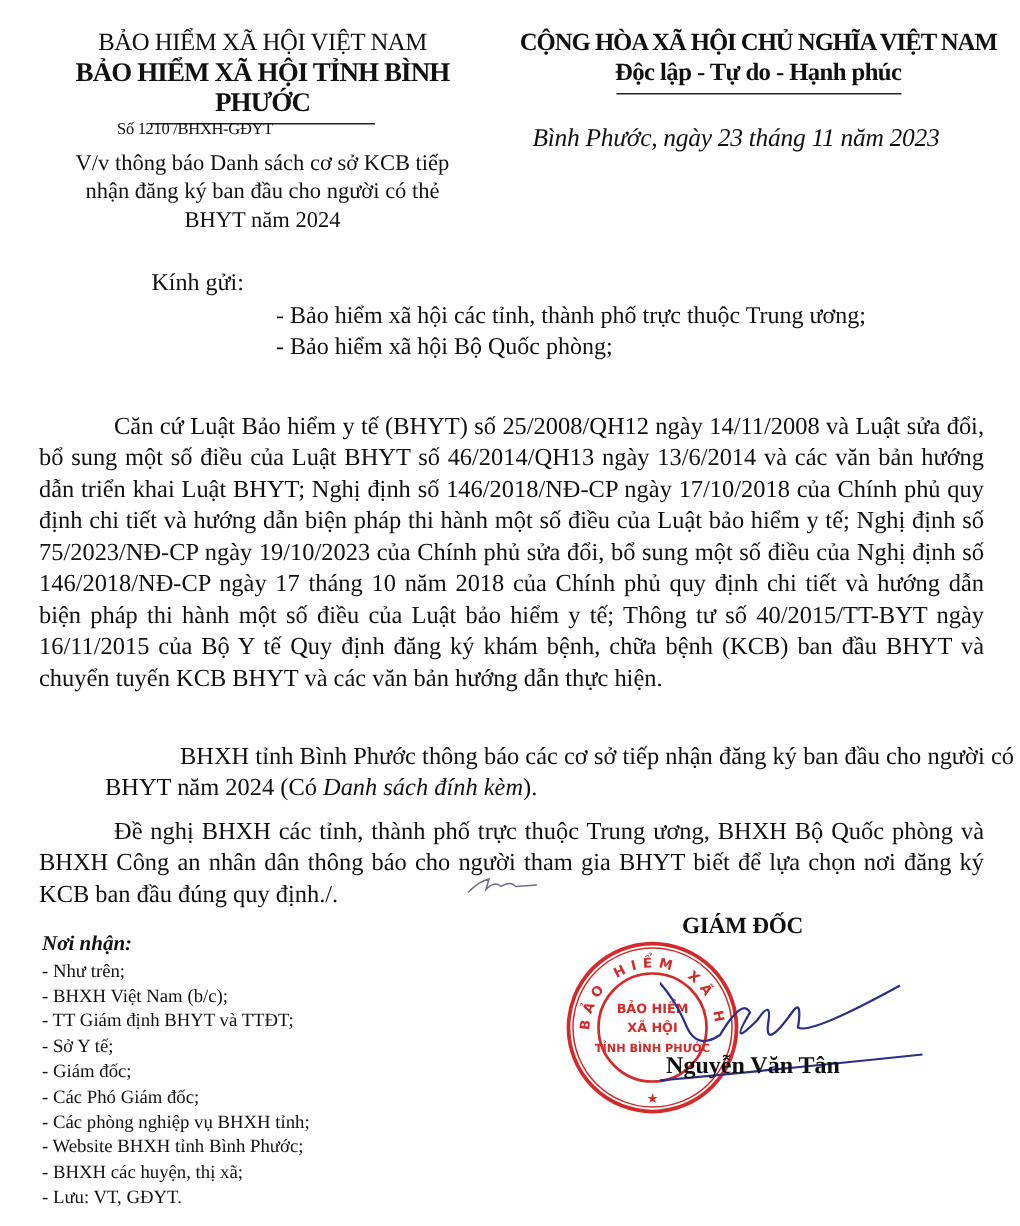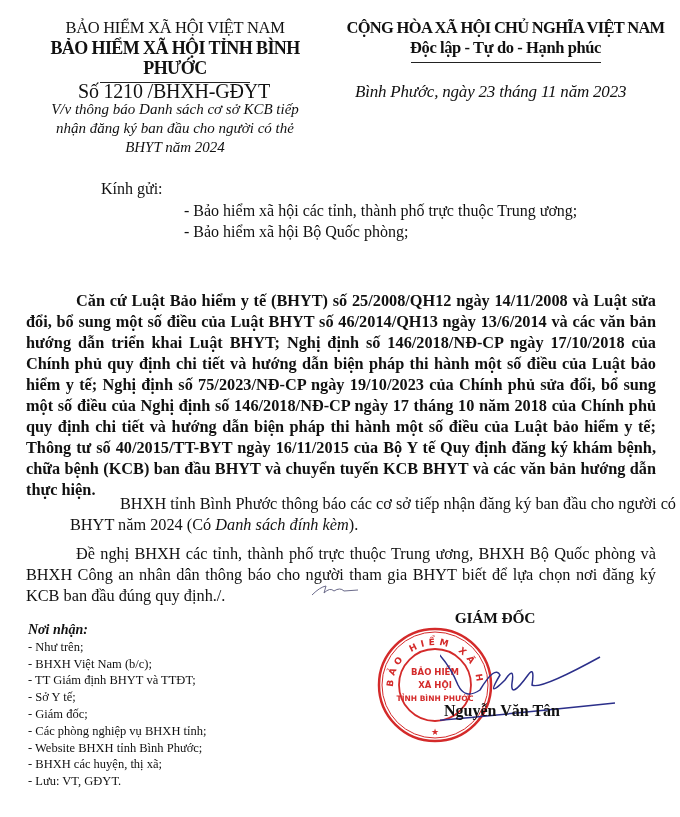--- a/index.html
+++ b/index.html
@@ -7,28 +7,28 @@
          font-family:"Liberation Serif", "DejaVu Serif", serif; color:#111; }
   .abs { position:absolute; }
   .center { text-align:center; }
   .hdr-left { left:20px; top:18px; width:310px; }
   .hdr-left .l1 { font-size:16.5px; letter-spacing:-0.3px; line-height:20px; }
   .hdr-left .l2 { font-size:18px; font-weight:bold; letter-spacing:-0.6px; line-height:20px; }
   .rule { height:1px; background:#222; margin:4px auto 0; }
   .hdr-right { left:338px; top:18px; width:335px; }
   .hdr-right .l1 { font-size:16.5px; font-weight:bold; letter-spacing:-0.7px; line-height:20px; }
   .hdr-right .l2 { font-size:16.5px; font-weight:bold; letter-spacing:-0.4px; line-height:20px; }
-  .docno { left:78px; top:80px; font-size:20px; letter-spacing:-0.2px; }
-  .subject { left:40px; top:100px; width:270px; font-size:15px; line-height:19px; text-align:center;font-style:italic; }
+  .docno { left:78px; top:80px; font-size:11px; letter-spacing:-0.2px; }
+  .subject { left:40px; top:100px; width:270px; font-size:15px; line-height:19px; text-align:center; }
   .dateline { left:355px; top:82px; font-size:17px; font-style:italic; letter-spacing:-0.2px;text-align:center; }
   .greet { left:101px; top:180px; font-size:16px; }
   .recips { left:184px; top:201px; font-size:16px; line-height:20.5px; }
   .body { left:26px; width:630px; font-size:16.3px; line-height:21px; text-align:justify; }
   .body p { margin:0; text-indent:50px; }
-  .p1 { top:290px;font-weight:bold; }
+  .p1 { top:273px; }
   .p2 { top:493px;margin-left:44px; }
   .p3 { top:543px; }
   .recv { left:28px; top:610px; font-size:12.5px; line-height:16.8px; }
   .recv .ttl { font-weight:bold; font-style:italic; font-size:14px;margin-top:12px; }
   .sign-title { left:430px; top:609px; width:130px; font-size:15.5px; font-weight:bold; letter-spacing:-0.2px; }
   .signer { left:402px; top:702px; width:200px; font-size:16px; font-weight:bold; }
   .stamp { left:375px; top:625px; width:120px; height:120px; }
   .sig { left:440px; top:645px; width:200px; height:80px; }
   .flourish { left:310px; top:583px; width:50px; height:14px; }
 </style>
@@ -71,20 +71,21 @@
   <path d="M2 12 Q10 4 16 3 L14 10 Q20 4 24 8 Q30 4 34 8 L48 7" stroke="#6a6a8a" stroke-width="1" fill="none"></path>
 </svg>
 
 <div class="abs recv">
   <div class="ttl">Nơi nhận:</div>
   <div>- Như trên;</div>
   <div>- BHXH Việt Nam (b/c);</div>
   <div>- TT Giám định BHYT và TTĐT;</div>
   <div>- Sở Y tế;</div>
   <div>- Giám đốc;</div>
+  <div>- Các Phó Giám đốc;</div>
   <div>- Các phòng nghiệp vụ BHXH tỉnh;</div>
   <div>- Website BHXH tỉnh Bình Phước;</div>
   <div>- BHXH các huyện, thị xã;</div>
   <div>- Lưu: VT, GĐYT.</div>
 </div>
 
 <div class="abs sign-title center">GIÁM ĐỐC</div>
 
 <svg class="abs stamp" viewBox="0 0 120 120">
   <defs>

